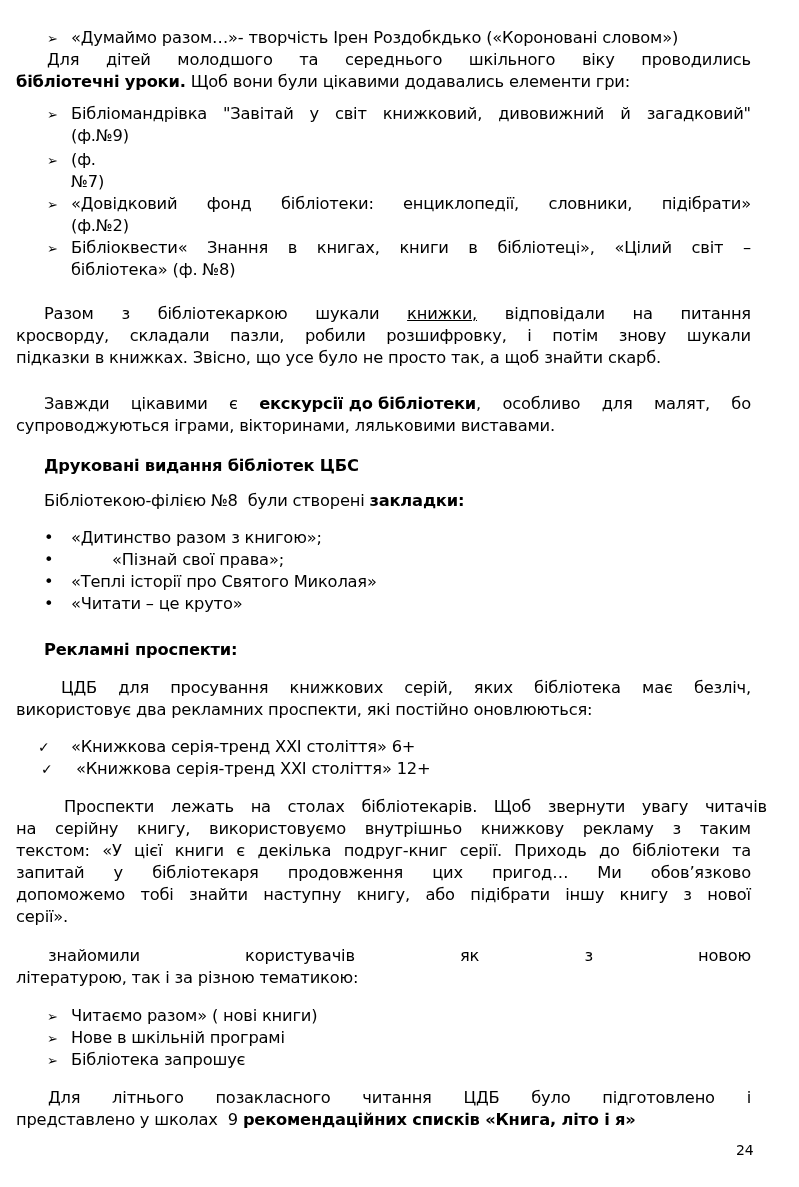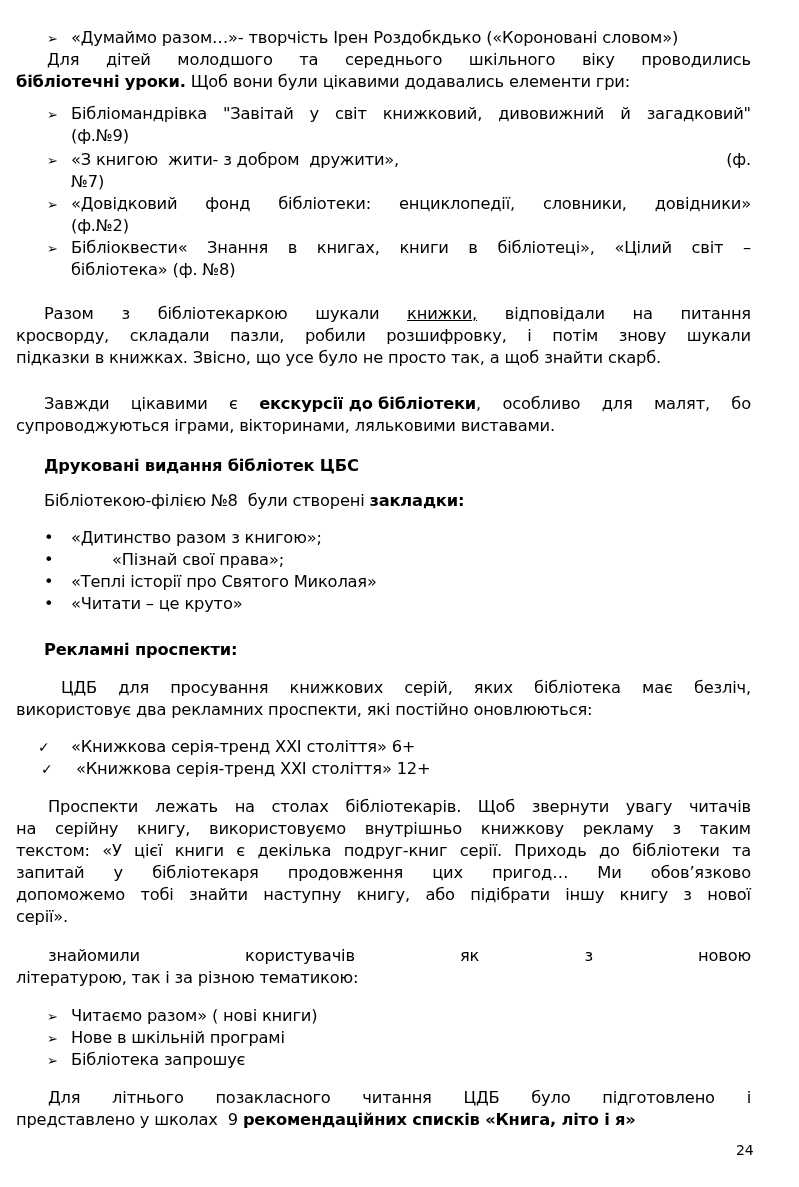--- a/index.html
+++ b/index.html
@@ -48,34 +48,33 @@
           <span style="white-space: pre;">книжковий,</span>
           <span style="white-space: pre;">дивовижний</span>
           <span style="white-space: pre;">й</span>
           <span style="white-space: pre;">загадковий"</span>
         </div>
       <div class="line" style="left:71px; top:125px;">(ф.№9)</div>
     </div>
     <div>
       <div class="bullet" style="left:47px; top:149px;"><span class="arrow">➢</span></div>
       <div class="jrow" style="left:71px; width:680px; top:149px;">
-          <span style="white-space: pre;">«З книгою  жити- з добром  дружити»,</span>
           <span style="white-space: pre;">(ф.</span>
         </div>
       <div class="line" style="left:71px; top:171px;">№7)</div>
     </div>
     <div>
       <div class="bullet" style="left:47px; top:193px;"><span class="arrow">➢</span></div>
       <div class="jrow" style="left:71px; width:680px; top:193px;">
           <span style="white-space: pre;">«Довідковий</span>
           <span style="white-space: pre;">фонд</span>
           <span style="white-space: pre;">бібліотеки:</span>
           <span style="white-space: pre;">енциклопедії,</span>
           <span style="white-space: pre;">словники,</span>
-          <span style="white-space: pre;">довідники»</span>
+          <span style="white-space: pre;">підібрати»</span>
         </div>
       <div class="line" style="left:71px; top:215px;">(ф.№2)</div>
     </div>
     <div>
       <div class="bullet" style="left:47px; top:237px;"><span class="arrow">➢</span></div>
       <div class="jrow" style="left:71px; width:680px; top:237px;">
           <span style="white-space: pre;">Бібліоквести«</span>
           <span style="white-space: pre;">Знання</span>
           <span style="white-space: pre;">в</span>
           <span style="white-space: pre;">книгах,</span>
@@ -169,21 +168,21 @@
     <div>
       <div class="bullet" style="left:38px; top:736px; font-size:14px;">✓</div>
       <div class="line" style="left:71px; top:736px;">«Книжкова серія-тренд XXI століття» 6+</div>
     </div>
     <div>
       <div class="bullet" style="left:41px; top:758px; font-size:14px;">✓</div>
       <div class="line" style="left:76px; top:758px;">«Книжкова серія-тренд XXI століття» 12+</div>
     </div>
   </div>
 
-  <div class="jrow" style="left:48px; width:703px; top:796px;">
+  <div class="jrow" style="left:64px; width:703px; top:796px;">
       <span style="white-space: pre;">Проспекти</span>
       <span style="white-space: pre;">лежать</span>
       <span style="white-space: pre;">на</span>
       <span style="white-space: pre;">столах</span>
       <span style="white-space: pre;">бібліотекарів.</span>
       <span style="white-space: pre;">Щоб</span>
       <span style="white-space: pre;">звернути</span>
       <span style="white-space: pre;">увагу</span>
       <span style="white-space: pre;">читачів</span>
     </div>

